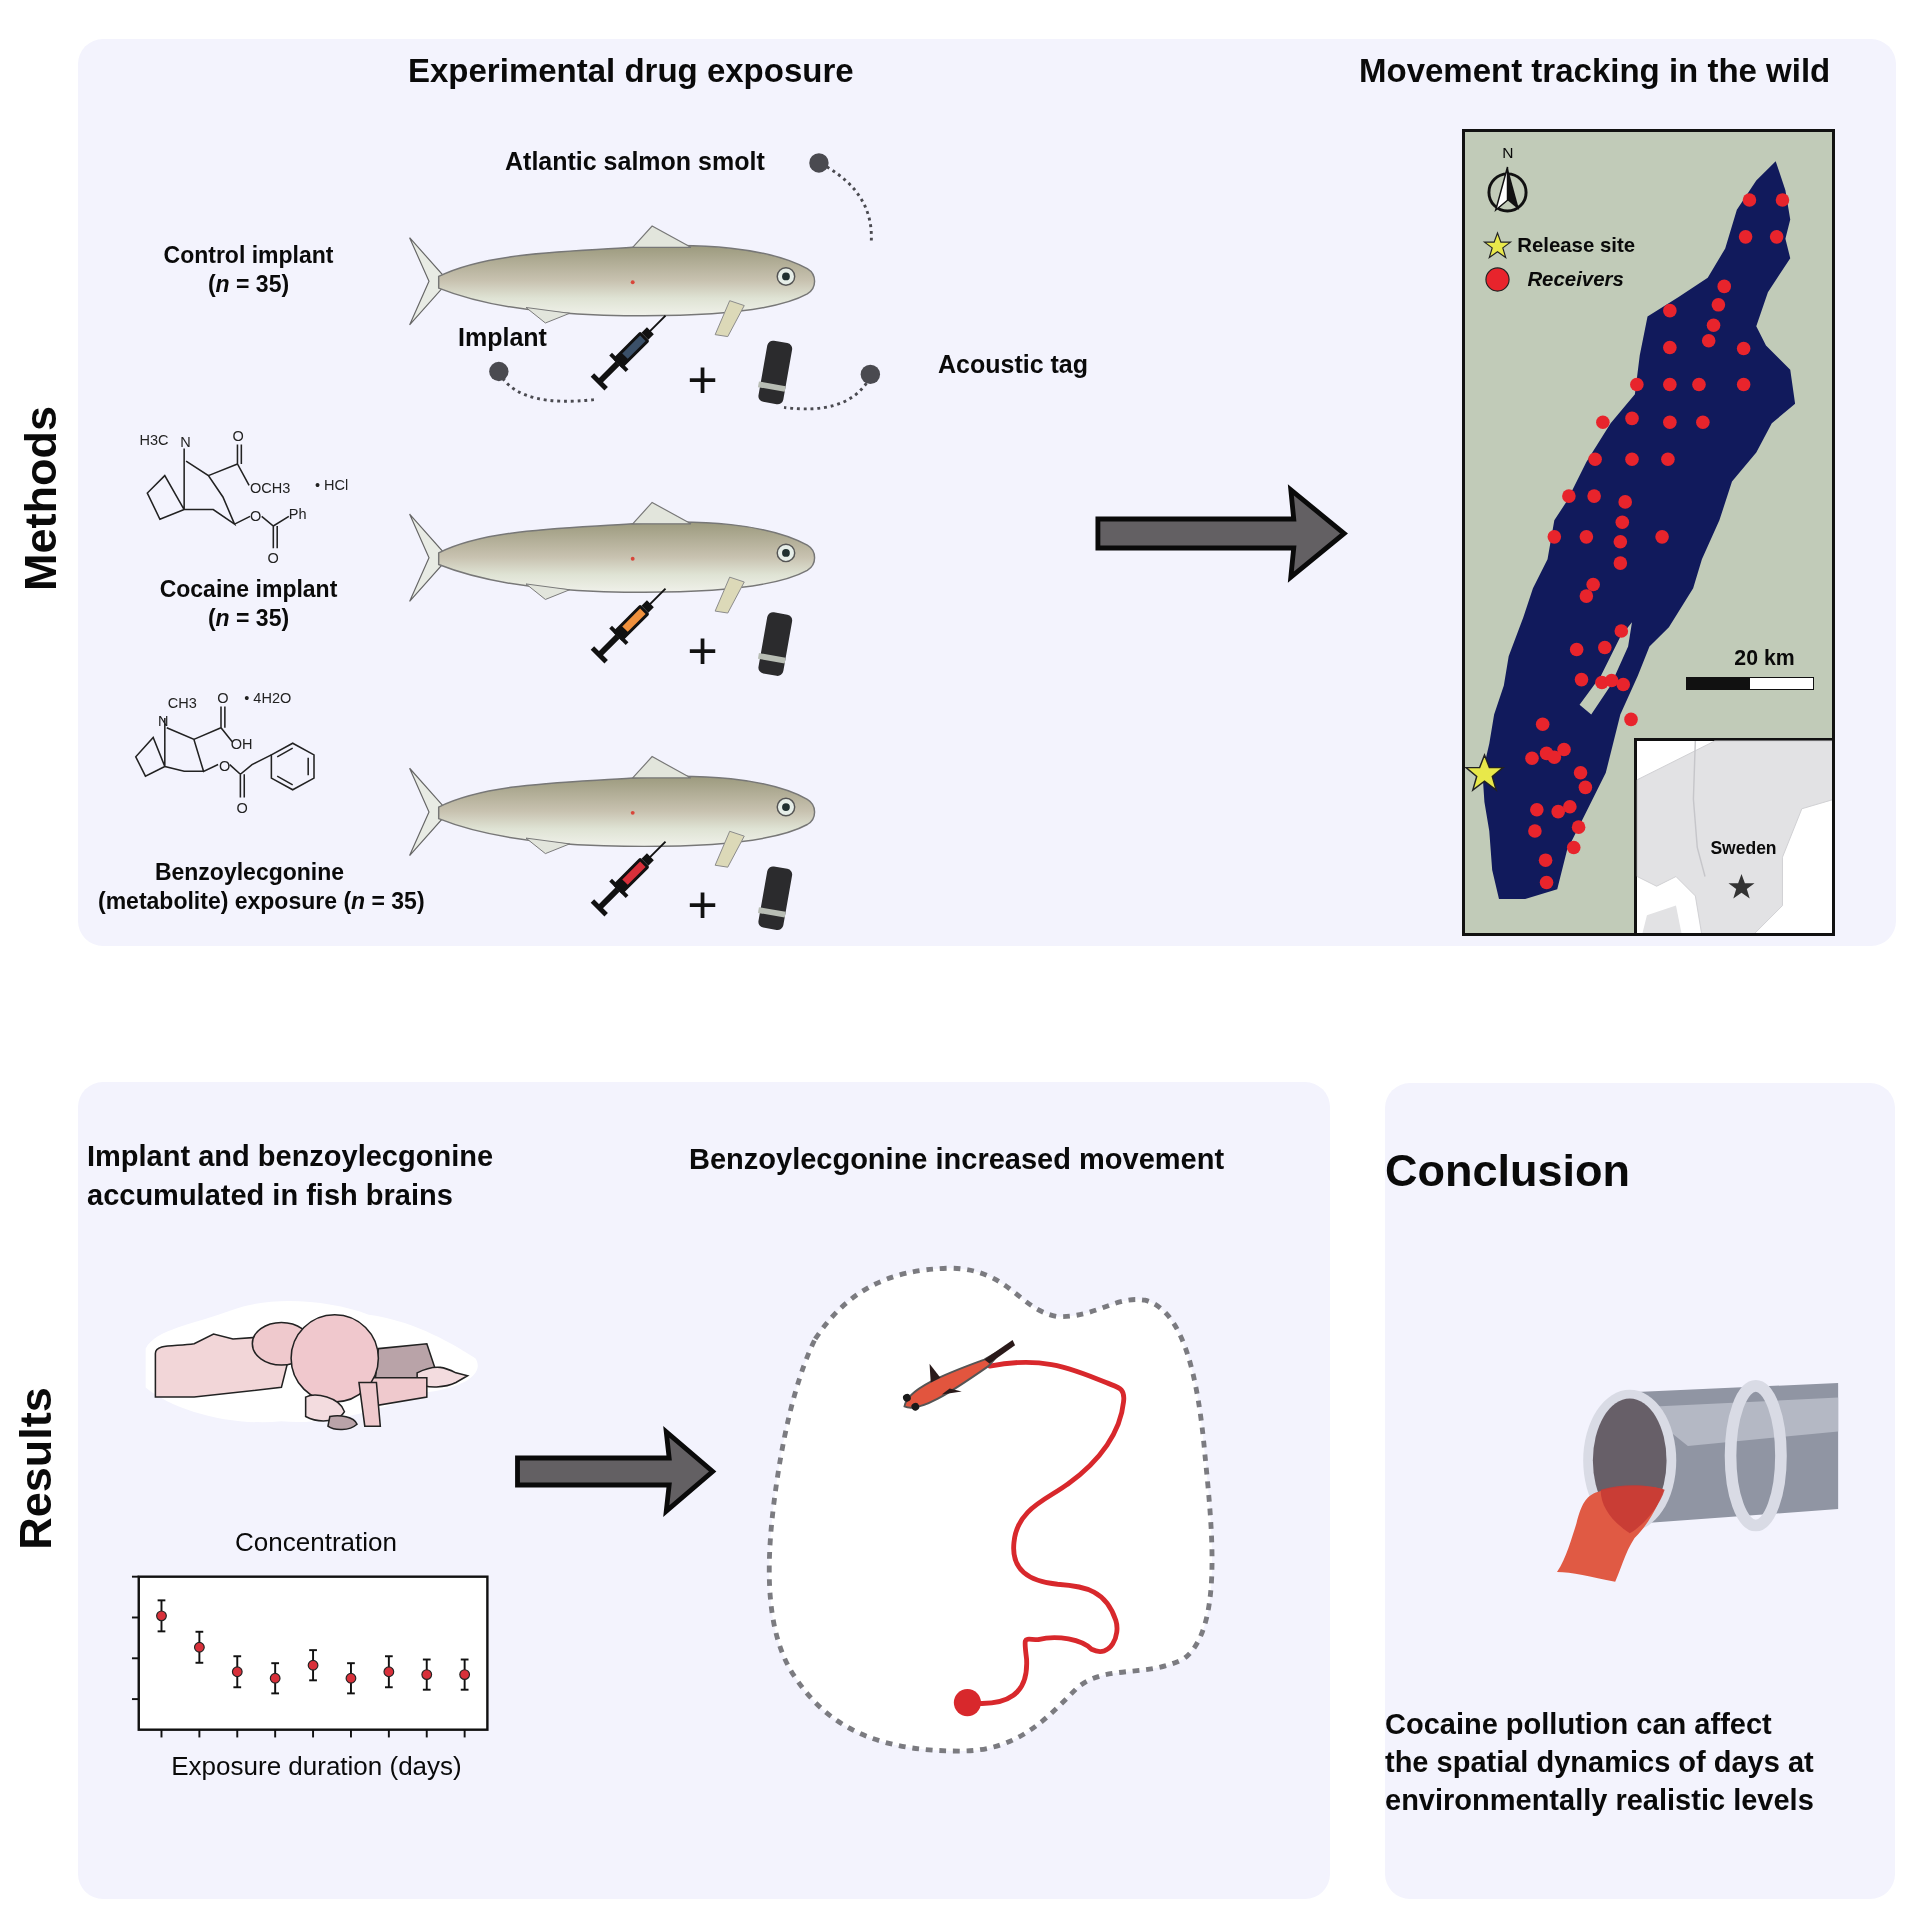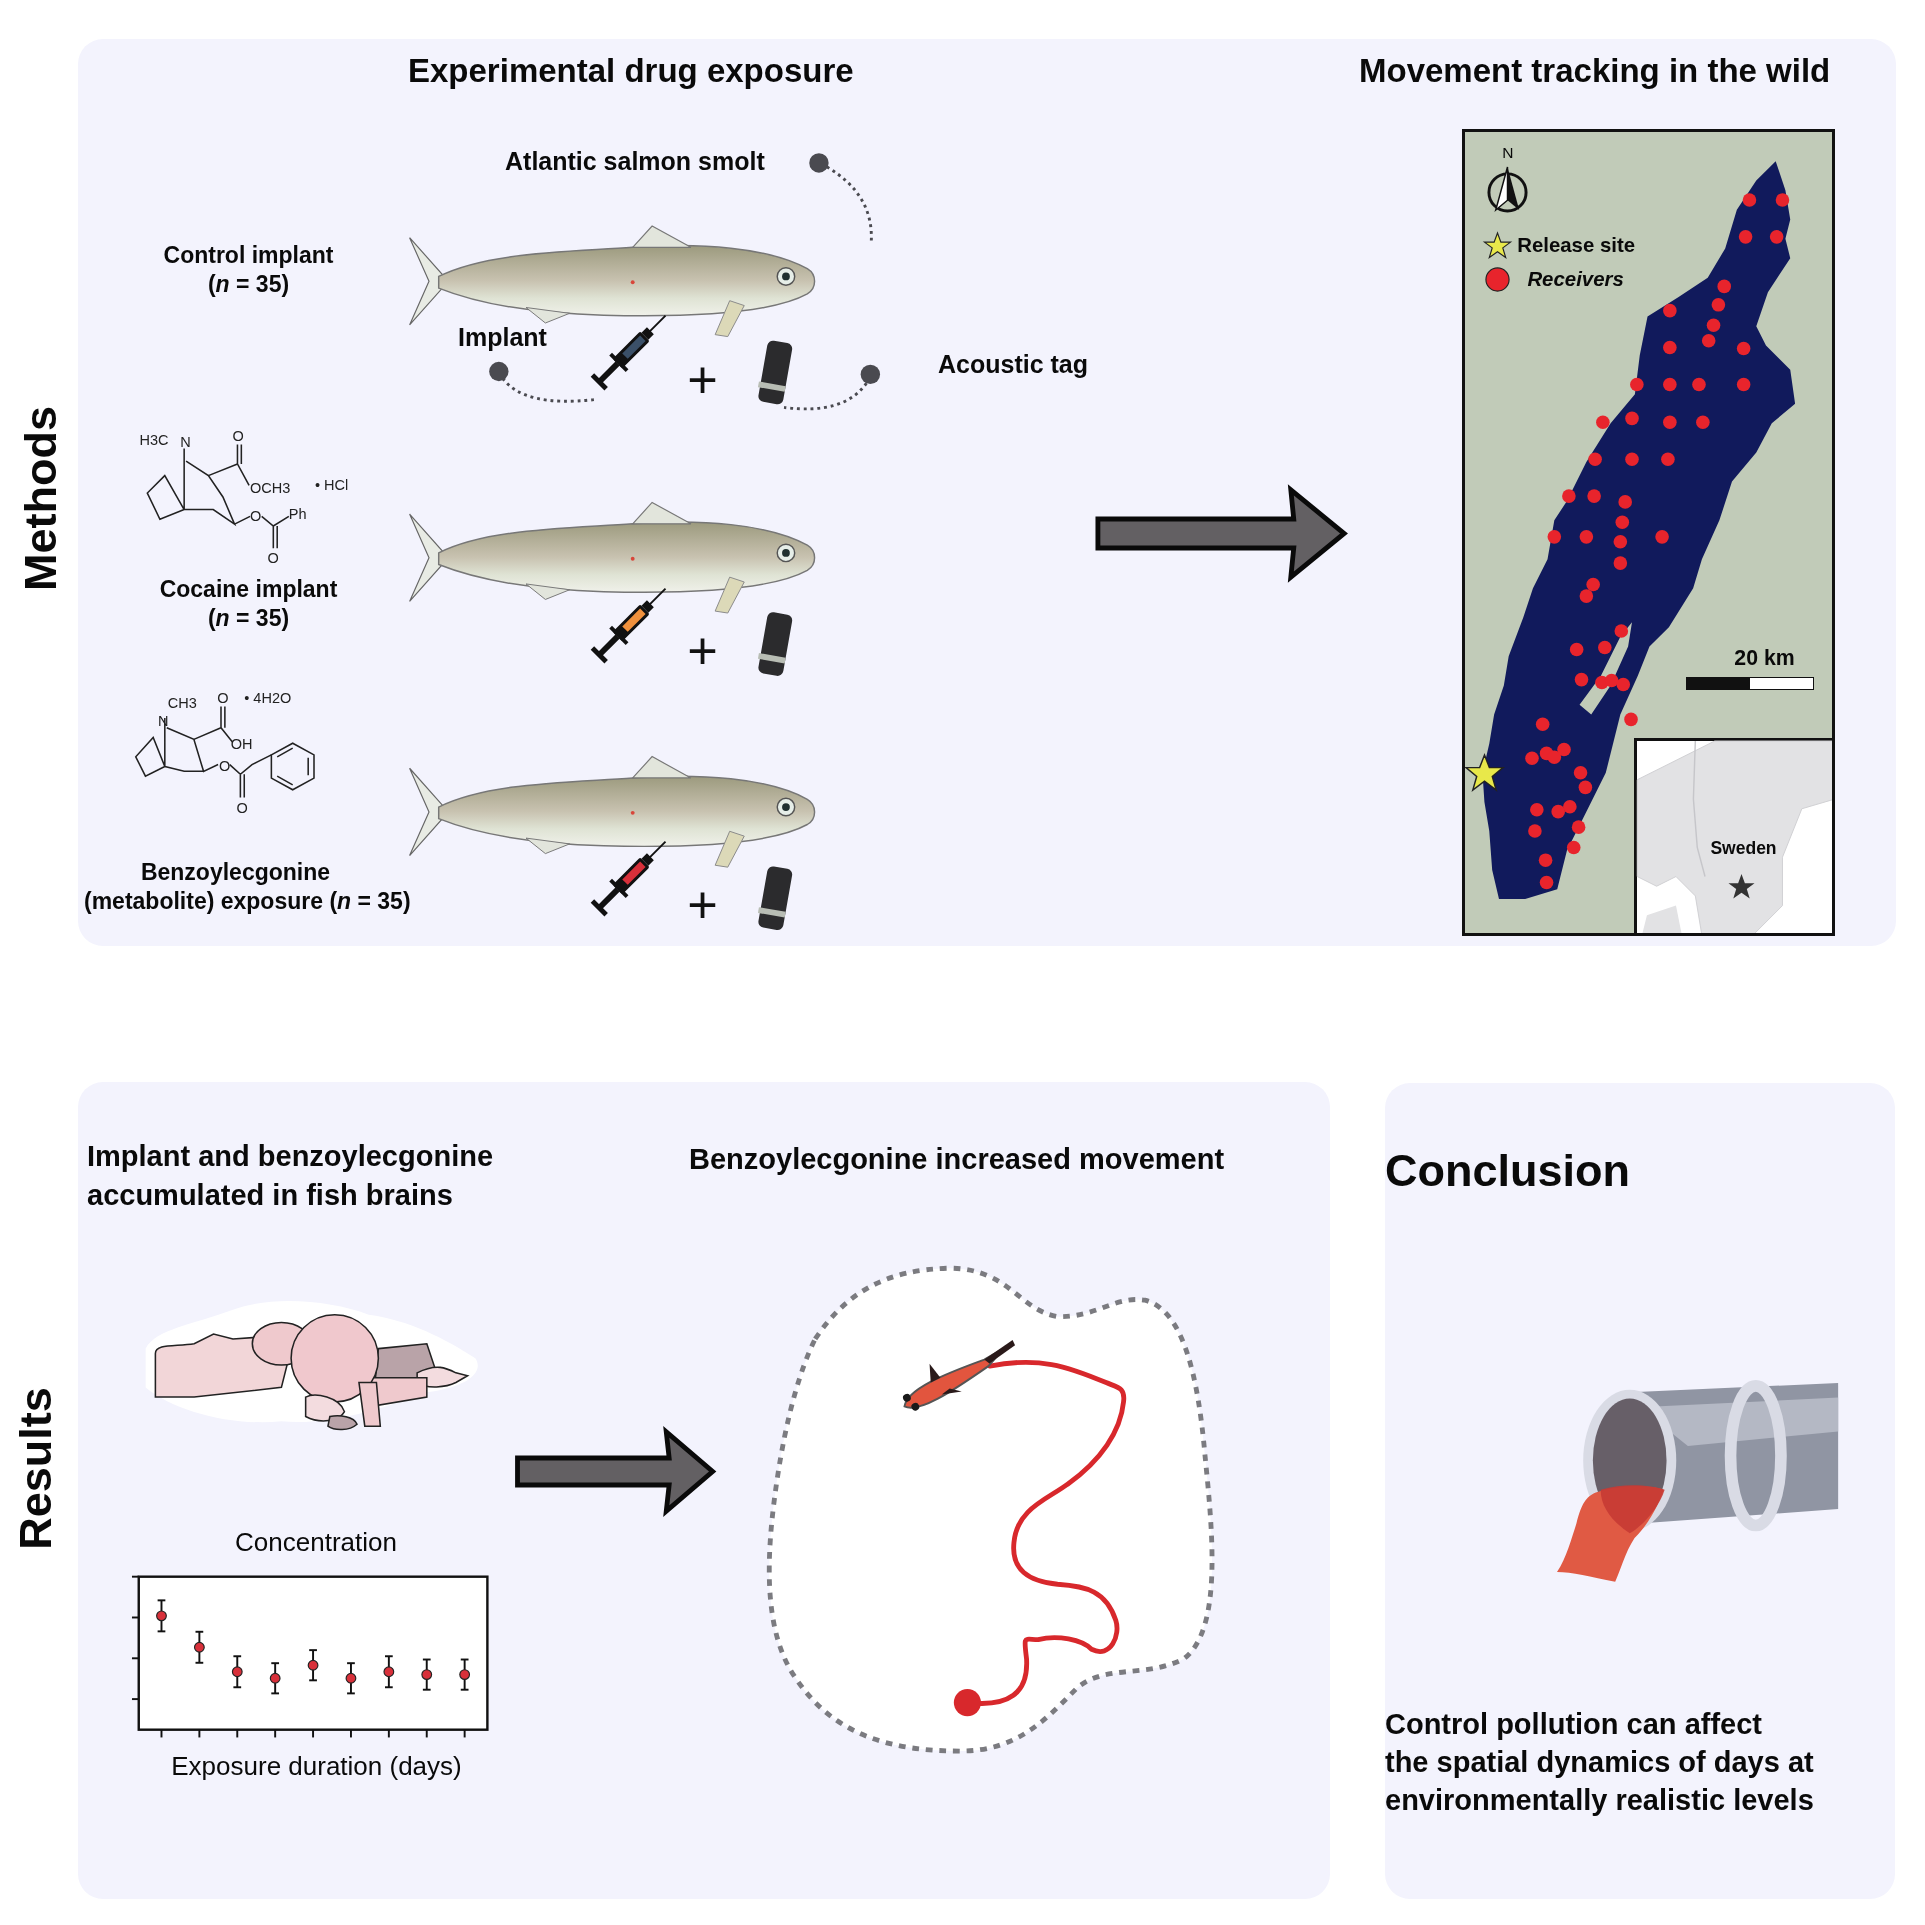--- a/index.html
+++ b/index.html
@@ -40,21 +40,21 @@
 </svg>
 
 <div class="lbl" style="left:142px;top:241px;width:213px;">
   <div>Control implant</div>
   <div><span>(</span><i>n</i><span> = 35)</span></div>
 </div>
 <div class="lbl" style="left:142px;top:575px;width:213px;">
   <div>Cocaine implant</div>
   <div><span>(</span><i>n</i><span> = 35)</span></div>
 </div>
-<div class="lbl" style="left:84px;top:858px;width:303px;">
+<div class="lbl" style="left:98px;top:858px;width:303px;">
   <div>Benzoylecgonine</div>
   <div><span>(metabolite) exposure (</span><i>n</i><span> = 35)</span></div>
 </div>
 
 <svg style="left:126px;top:427px;width:252px;height:136px;" viewBox="0 0 260 140" width="252" height="136">
   <g fill="none" stroke="#222" stroke-width="1.6">
     <path d="M60 22 L60 85 M60 85 L35 95 L22 68 L40 50 L60 85 M62 35 L85 50 L100 72 L112 100 L90 85 L60 85 M85 50 L115 38 L127 60 M115 38 L115 18 M119 38 L119 18 M112 100 L128 92 M140 92 L152 102 L168 92 M152 102 L152 125 M156 102 L156 125"></path>
   </g>
   <g font-family="Liberation Sans, sans-serif" font-size="15" fill="#222">
     <text x="14" y="18">H3C</text>
@@ -395,17 +395,17 @@
   <path d="M130 15 L355 5 L355 135 L150 150 Z" fill="#9095a3"></path>
   <path d="M150 30 L355 20 L355 55 L200 70 Z" fill="#b4b8c4"></path>
   <ellipse cx="140" cy="85" rx="48" ry="73" fill="#d9dbe5"></ellipse>
   <ellipse cx="140" cy="85" rx="38" ry="64" fill="#675f68"></ellipse>
   <ellipse cx="270" cy="80" rx="26" ry="72" fill="none" stroke="#d9dbe5" stroke-width="12"></ellipse>
   <path d="M105 118 C130 110 160 110 175 115 C170 130 160 150 145 165 C135 180 130 200 125 210 C100 205 80 200 65 200 C75 185 80 165 85 150 C90 130 95 122 105 118 Z" fill="#e05a44"></path>
   <path d="M110 115 C135 108 160 110 176 115 C170 135 150 155 140 160 C125 150 110 135 110 115 Z" fill="#c73a34" opacity="0.9"></path>
 </svg>
 
 <div class="title" style="left:1385px;top:1705px;width:510px;font-size:29px;line-height:38px;">
-  <div>Control pollution can affect</div>
+  <div>Cocaine pollution can affect</div>
   <div>the spatial dynamics of days at</div>
   <div>environmentally realistic levels</div>
 </div>
 
 
 </body></html>

